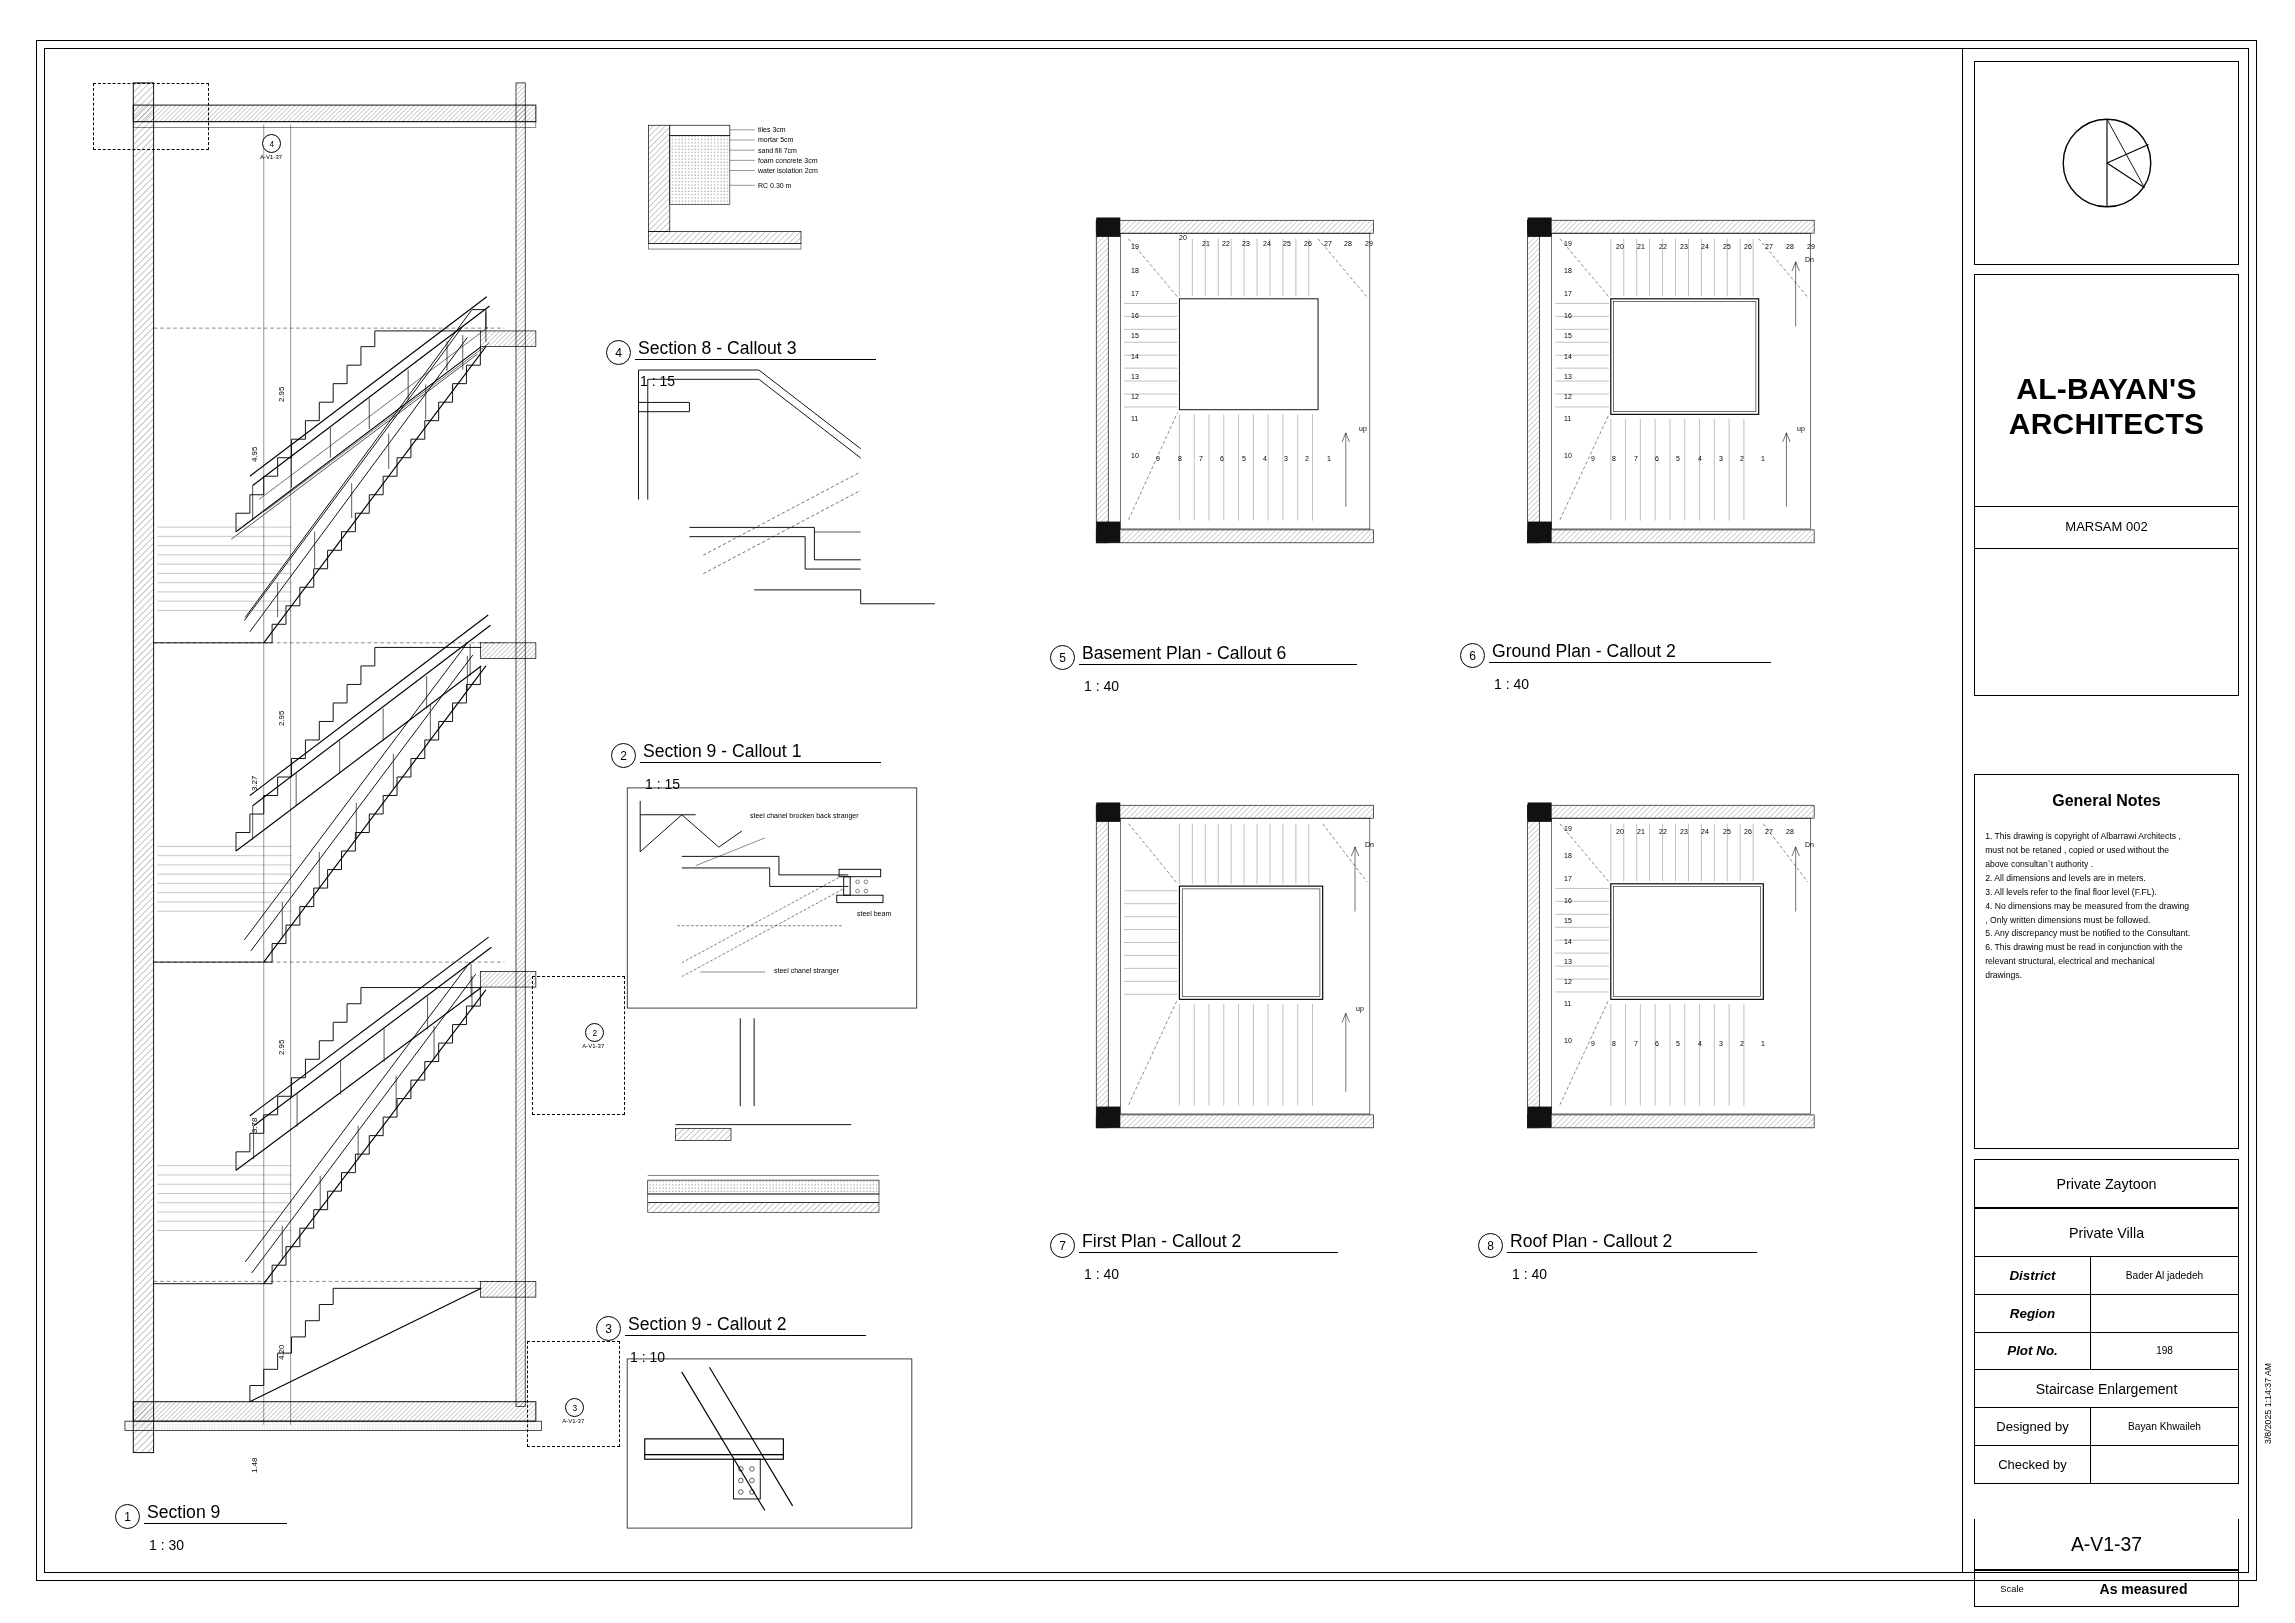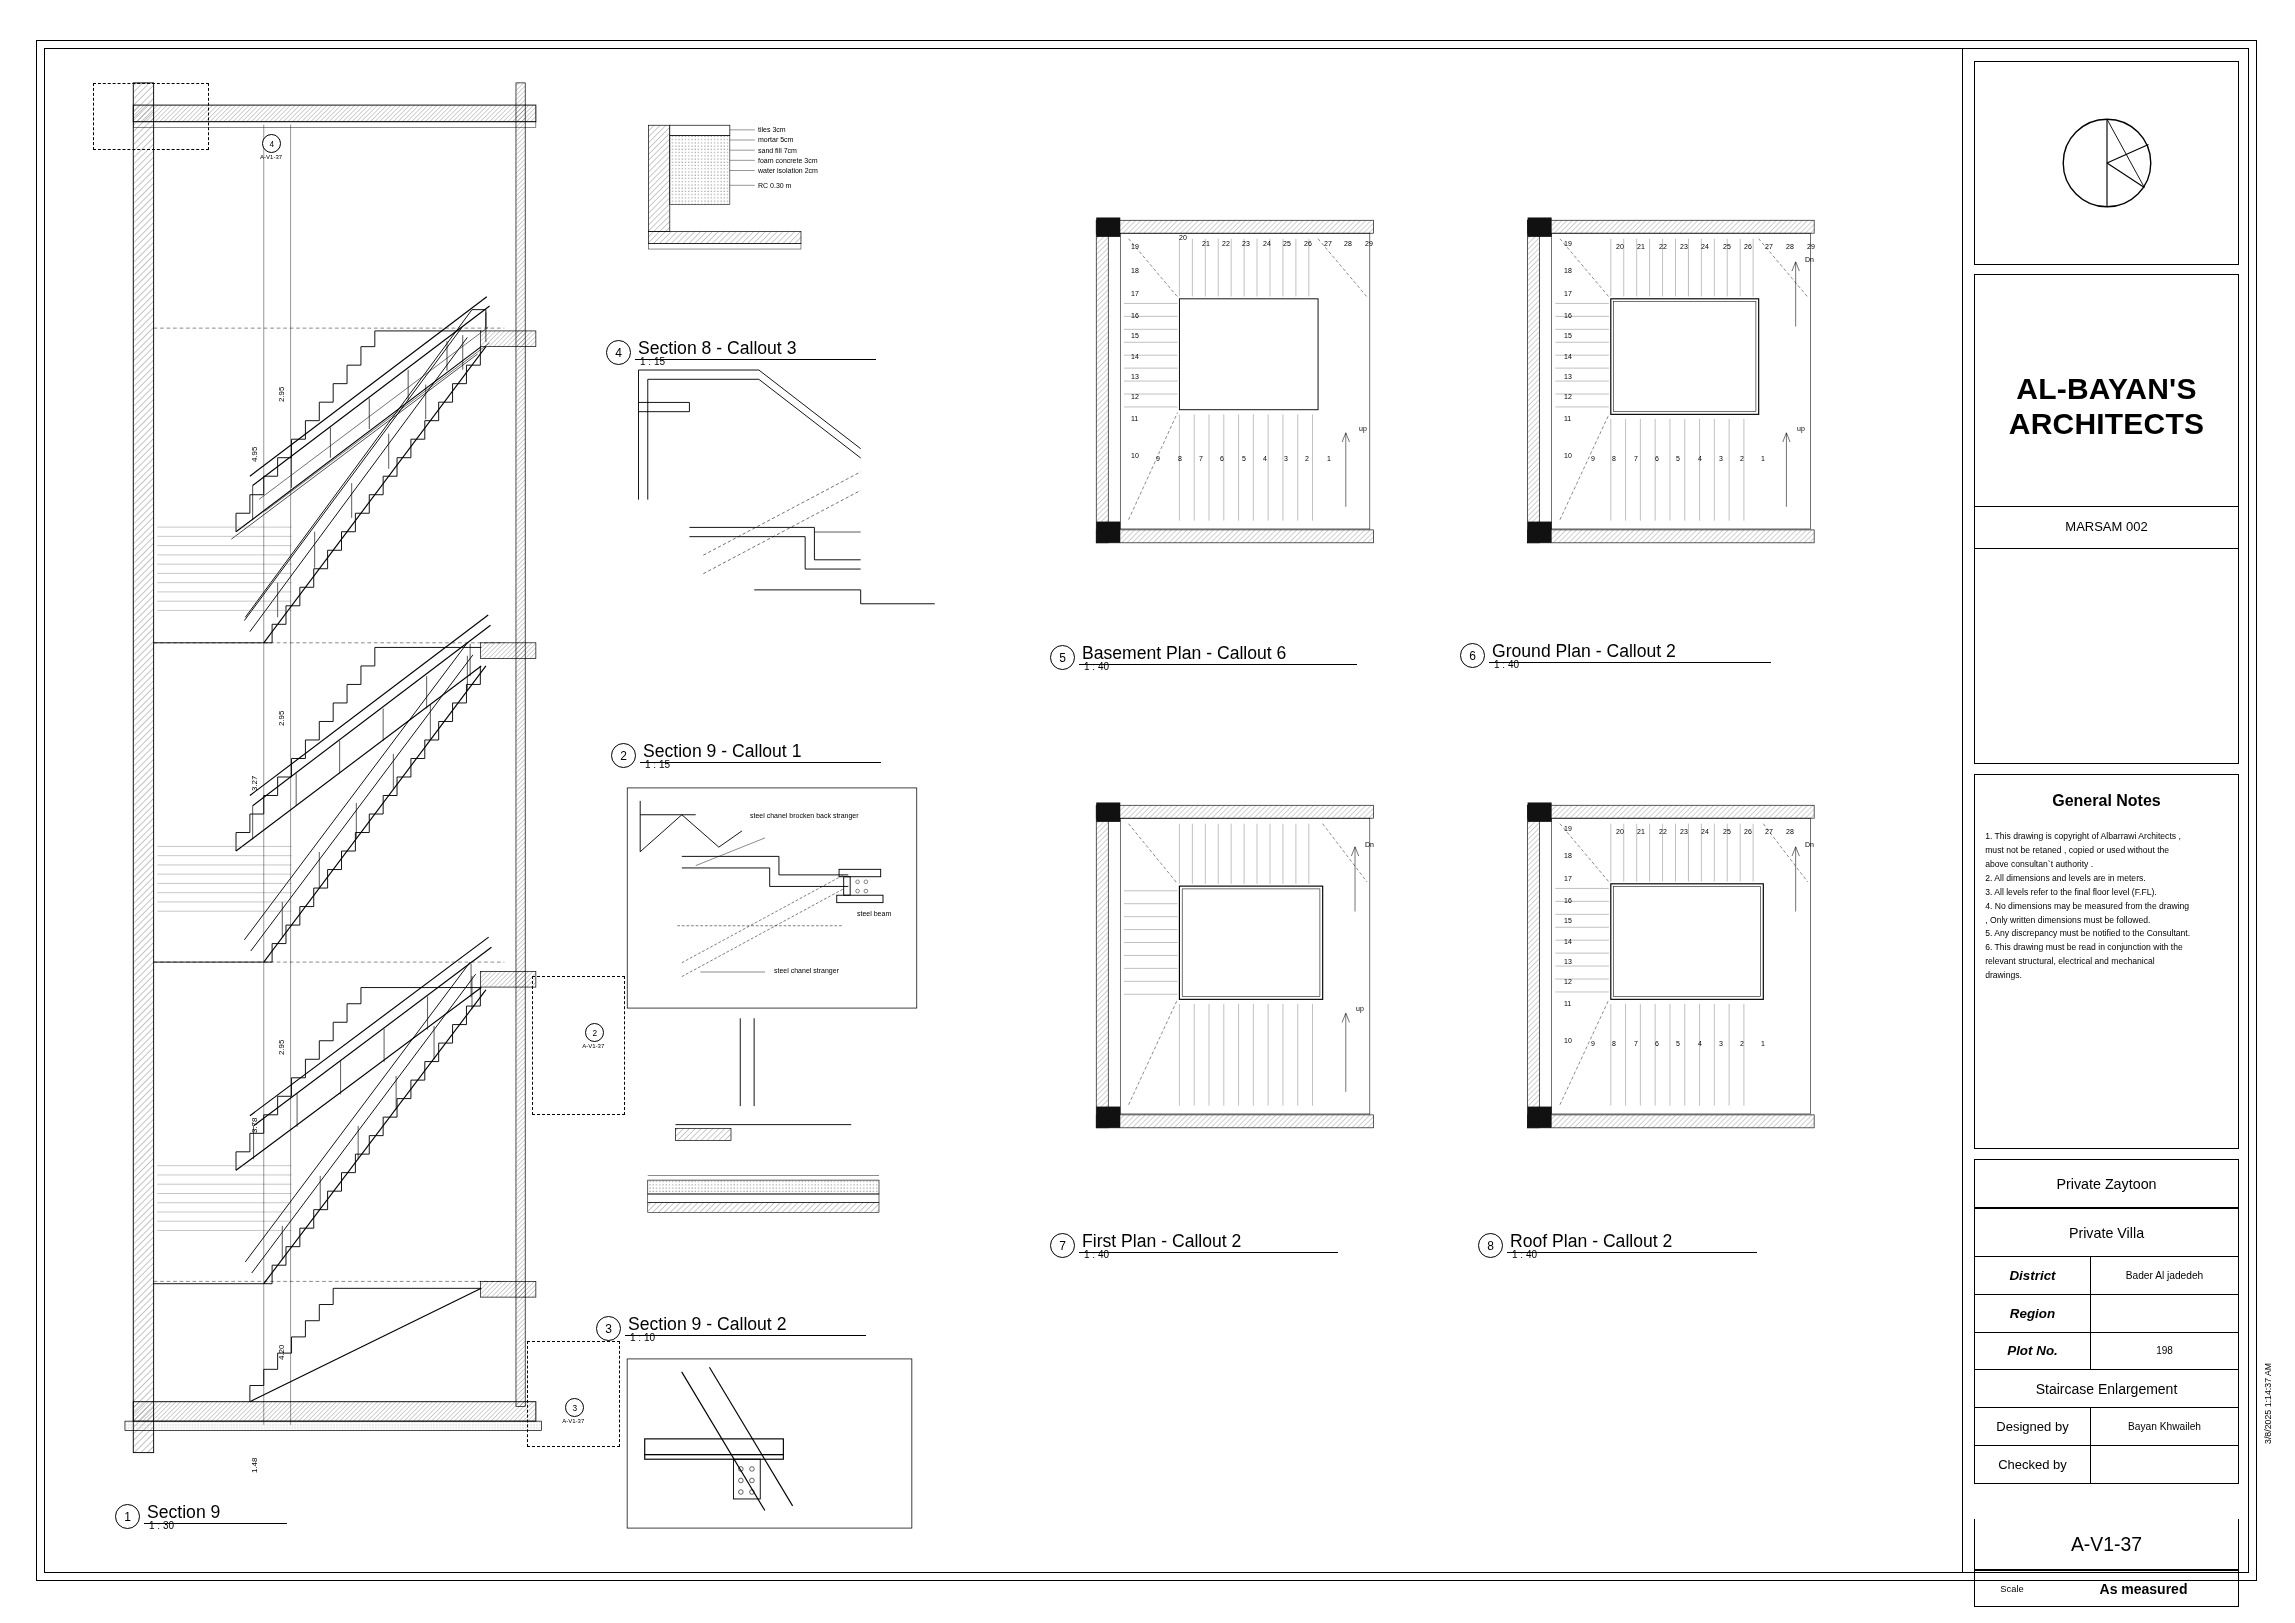--- a/index.html
+++ b/index.html
@@ -6,21 +6,21 @@
   body{width:2295px;height:1623px;font-family:"Liberation Sans",sans-serif;color:#000;position:relative;overflow:hidden;}
   .sheet{position:absolute;left:0;top:0;width:2295px;height:1623px;background:#fff;}
   .outer-border{position:absolute;left:36px;top:40px;width:2221px;height:1541px;border:1.4px solid #000;box-sizing:border-box;}
   .inner-border{position:absolute;left:44px;top:48px;width:2205px;height:1525px;border:0.5px solid #000;box-sizing:border-box;}
 
   
   .titleblock{position:absolute;left:1962px;top:48px;width:287px;height:1524px;border-left:0.9px solid #000;box-sizing:border-box;}
   .tb-box{position:absolute;box-sizing:border-box;border:0.7px solid #000;}
   .logo-box{left:11px;top:13px;width:265px;height:204px;}
   .logo-inner{position:absolute;left:50%;top:50%;transform:translate(-50%,-50%);}
-  .name-box{left:11px;top:226px;width:265px;height:490px;}
+  .name-box{left:11px;top:226px;width:265px;height:422px;}
   .firm-name{position:absolute;left:0;top:97px;width:100%;text-align:center;font-size:30px;font-weight:bold;letter-spacing:0.2px;line-height:1.16;}
   .marsam-row{position:absolute;left:0;top:231px;width:100%;border-top:0.7px solid #000;border-bottom:0.7px solid #000;height:41px;}
   .marsam-txt{position:absolute;left:0;top:12px;width:100%;text-align:center;font-size:13px;}
   .notes-box{left:11px;top:726px;width:265px;height:375px;}
   .notes-title{position:absolute;left:0;top:16.7px;width:100%;text-align:center;font-size:16px;font-weight:bold;}
   .notes-body{position:absolute;left:10.2px;top:55px;width:244px;font-size:8.6px;line-height:1.62;}
   .client-box{left:11px;top:1111px;width:265px;height:49px;}
   .project-box{left:11px;top:1160px;width:265px;height:49px;}
   .ctr-txt{position:absolute;left:0;top:0;width:100%;height:100%;display:flex;align-items:center;justify-content:center;font-size:14.3px;}
   .row{position:absolute;left:11px;width:265px;height:38px;box-sizing:border-box;border:0.7px solid #000;border-top:none;display:flex;}
@@ -31,21 +31,21 @@
   .dwgno-box{left:11px;top:1471px;width:265px;height:51px;display:flex;align-items:center;justify-content:center;font-size:19.4px;}
   .scale-row{position:absolute;left:11px;top:1522px;width:265px;height:37px;box-sizing:border-box;border:0.7px solid #000;display:flex;align-items:center;}
   .scale-row .lbl{width:74px;text-align:center;font-size:9.3px;}
   .scale-row .val{flex:1;text-align:center;font-size:14px;font-weight:bold;}
   .timestamp{position:absolute;left:2263px;top:1444px;font-size:8.8px;transform:rotate(-90deg);transform-origin:left top;white-space:nowrap;}
 
   
   .viewlabel{position:absolute;}
   .viewlabel .circ{position:absolute;left:0;top:0;width:25px;height:25px;border:0.9px solid #000;border-radius:50%;display:flex;align-items:center;justify-content:center;font-size:12px;box-sizing:border-box;}
   .viewlabel .ttl{position:absolute;left:32px;top:-1.9px;font-size:17.6px;white-space:nowrap;}
-  .viewlabel .scl{position:absolute;left:34px;top:16px;font-size:10px;white-space:nowrap;}
+  .viewlabel .scl{position:absolute;left:34px;top:33px;font-size:14px;white-space:nowrap;}
   .viewlabel .ln{position:absolute;left:29px;top:19.4px;height:0.9px;background:#000;}
 
   
   .sec9{position:absolute;left:97px;top:69px;width:514px;height:1416px;}
   svg{display:block;}
 
   .callout-dash{position:absolute;border:0.9px dashed #000;box-sizing:border-box;}
 
   
   .planwrap{position:absolute;}

